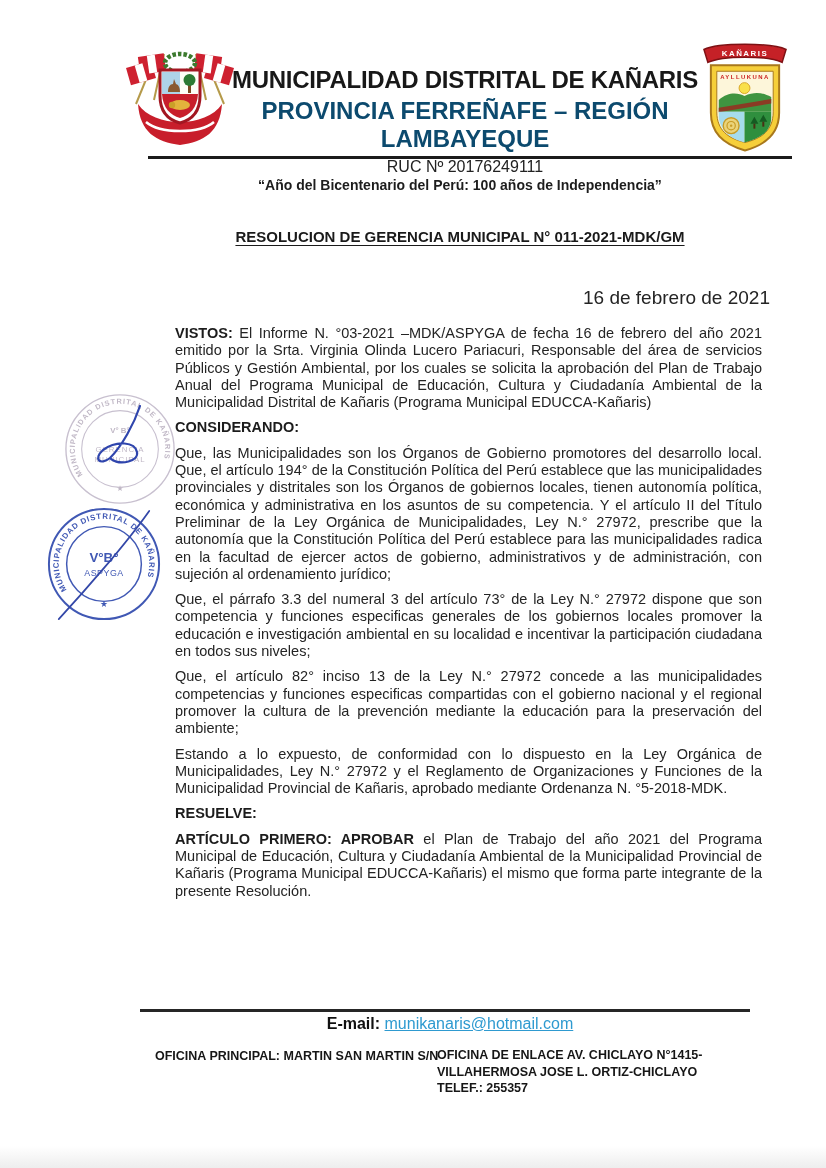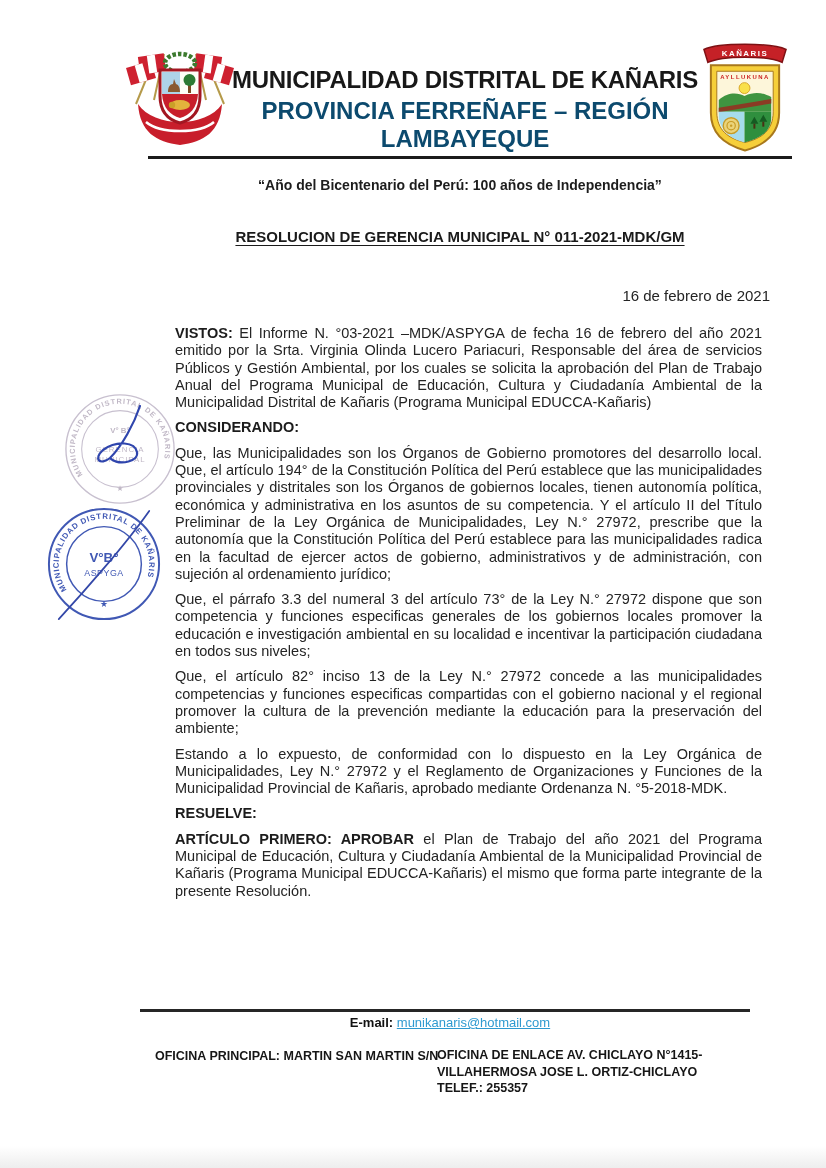--- a/index.html
+++ b/index.html
@@ -10,35 +10,35 @@
   .hdr-text{left:228px;top:66px;width:474px;text-align:center;}
   .hdr-title{font-size:24px;font-weight:bold;letter-spacing:-0.3px;color:#181818;}
   .hdr-sub{font-size:24px;font-weight:bold;margin-top:3px;color:#0c4a6e;}
   .hdr-ruc{font-size:16px;margin-top:5px;color:#222;}
   .top-rule{left:148px;top:156px;width:644px;height:3px;background:#1b1b1b;}
   
   .motto{left:145px;top:177px;width:630px;text-align:center;font-size:14px;font-weight:bold;color:#1d1d1d;}
   .res-title{left:145px;top:228px;width:630px;text-align:center;font-size:15px;font-weight:bold;
              color:#1a1a1a;}
   .res-title span{text-decoration:underline;text-underline-offset:3px;}
-  .doc-date{left:167px;top:287px;width:603px;text-align:right;font-size:15px;color:#242424;}
+  .doc-date{left:167px;top:287px;width:603px;text-align:right;font-size:19px;color:#242424;}
   
   .body-col{left:167px;top:317px;width:603px;font-size:14.5px;line-height:17.3px;
             text-align:justify;color:#242424;}
   .body-col p{margin:8px;}
   .lbl{font-weight:bold;color:#1c1c1c;}
   .mt-label{margin-top:35px;}
   .mt-p2{margin-top:14px;}
   .mt-p3{margin-top:14px;}
   .mt-p4{margin-top:18px;}
   .mt-res{margin-top:30px;}
   .mt-art{margin-top:17px;}
   
   .foot-rule{left:140px;top:1009px;width:610px;height:2.5px;background:#262626;}
-  .foot-email{left:145px;top:1015px;width:610px;text-align:center;font-size:13px;color:#111;}
+  .foot-email{left:145px;top:1015px;width:610px;text-align:center;font-size:16px;color:#111;}
   .foot-email .em-lbl{font-weight:bold;}
   .foot-email a{color:#2e9ad0;text-decoration:underline;}
   .foot-left{left:155px;top:1049px;width:290px;font-size:12.5px;font-weight:bold;color:#161616;}
   .foot-right{left:437px;top:1047px;width:280px;font-size:12.5px;font-weight:bold;color:#161616;line-height:16.5px;}
   .scan-smudge{left:0;top:1146px;width:826px;height:22px;
                background:linear-gradient(to bottom,rgba(255,255,255,0),rgba(175,175,175,0.22));}
   svg{overflow:visible;}
 </style>
 </head>
 <body>
@@ -74,20 +74,21 @@
     <rect x="64" y="40" width="3" height="9" fill="#7a4a22"></rect>
     <circle cx="65.5" cy="36" r="6" fill="#2c7a33"></circle>
     <path d="M38,50 h36 c-1,14 -8,21 -18,24 c-10,-3 -17,-10 -18,-24 Z" fill="#c81e2b"></path>
     <ellipse cx="56" cy="61" rx="10" ry="5" fill="#e3b33c"></ellipse>
     <circle cx="48" cy="61" r="3.2" fill="#caa028"></circle>
   </svg>
 
   <div class="abs hdr-text">
     <div class="hdr-title">MUNICIPALIDAD DISTRITAL DE KAÑARIS</div>
     <div class="hdr-sub">PROVINCIA FERREÑAFE – REGIÓN LAMBAYEQUE</div>
+    <div class="hdr-ruc">RUC Nº 20176249111</div>
   </div>
 
   <svg class="abs" style="left:698px;top:40px;" width="94" height="112" viewBox="0 0 95 112">
     <path d="M6,9 C20,2 75,2 89,9 L85,22 C70,15 25,15 10,22 Z" fill="#c52127" stroke="#7e1114" stroke-width="1.5"></path>
     <text x="47.5" y="16" font-size="8" font-weight="bold" fill="#ffffff" text-anchor="middle" letter-spacing="1.5">KAÑARIS</text>
     <path d="M13,25 h69 v48 c0,22 -16,33 -34.5,38 C29,106 13,95 13,73 Z" fill="#f6cf3a" stroke="#a8781c" stroke-width="2"></path>
     <path d="M19,31 h57 v41 c0,19 -12,27 -28.5,31 C31,99 19,91 19,72 Z" fill="#fdf6da" stroke="#a8781c" stroke-width="1"></path>
     <text x="47.5" y="39" font-size="6" font-weight="bold" fill="#c22" text-anchor="middle" letter-spacing="1.5">AYLLUKUNA</text>
     <circle cx="47" cy="48" r="5.5" fill="#f9e04a" stroke="#d9a828" stroke-width="1"></circle>
     <path d="M21,60 C31,51 41,53 47,56 C58,51 66,53 74,57 L74,72 H21 Z" fill="#3f9440"></path>

